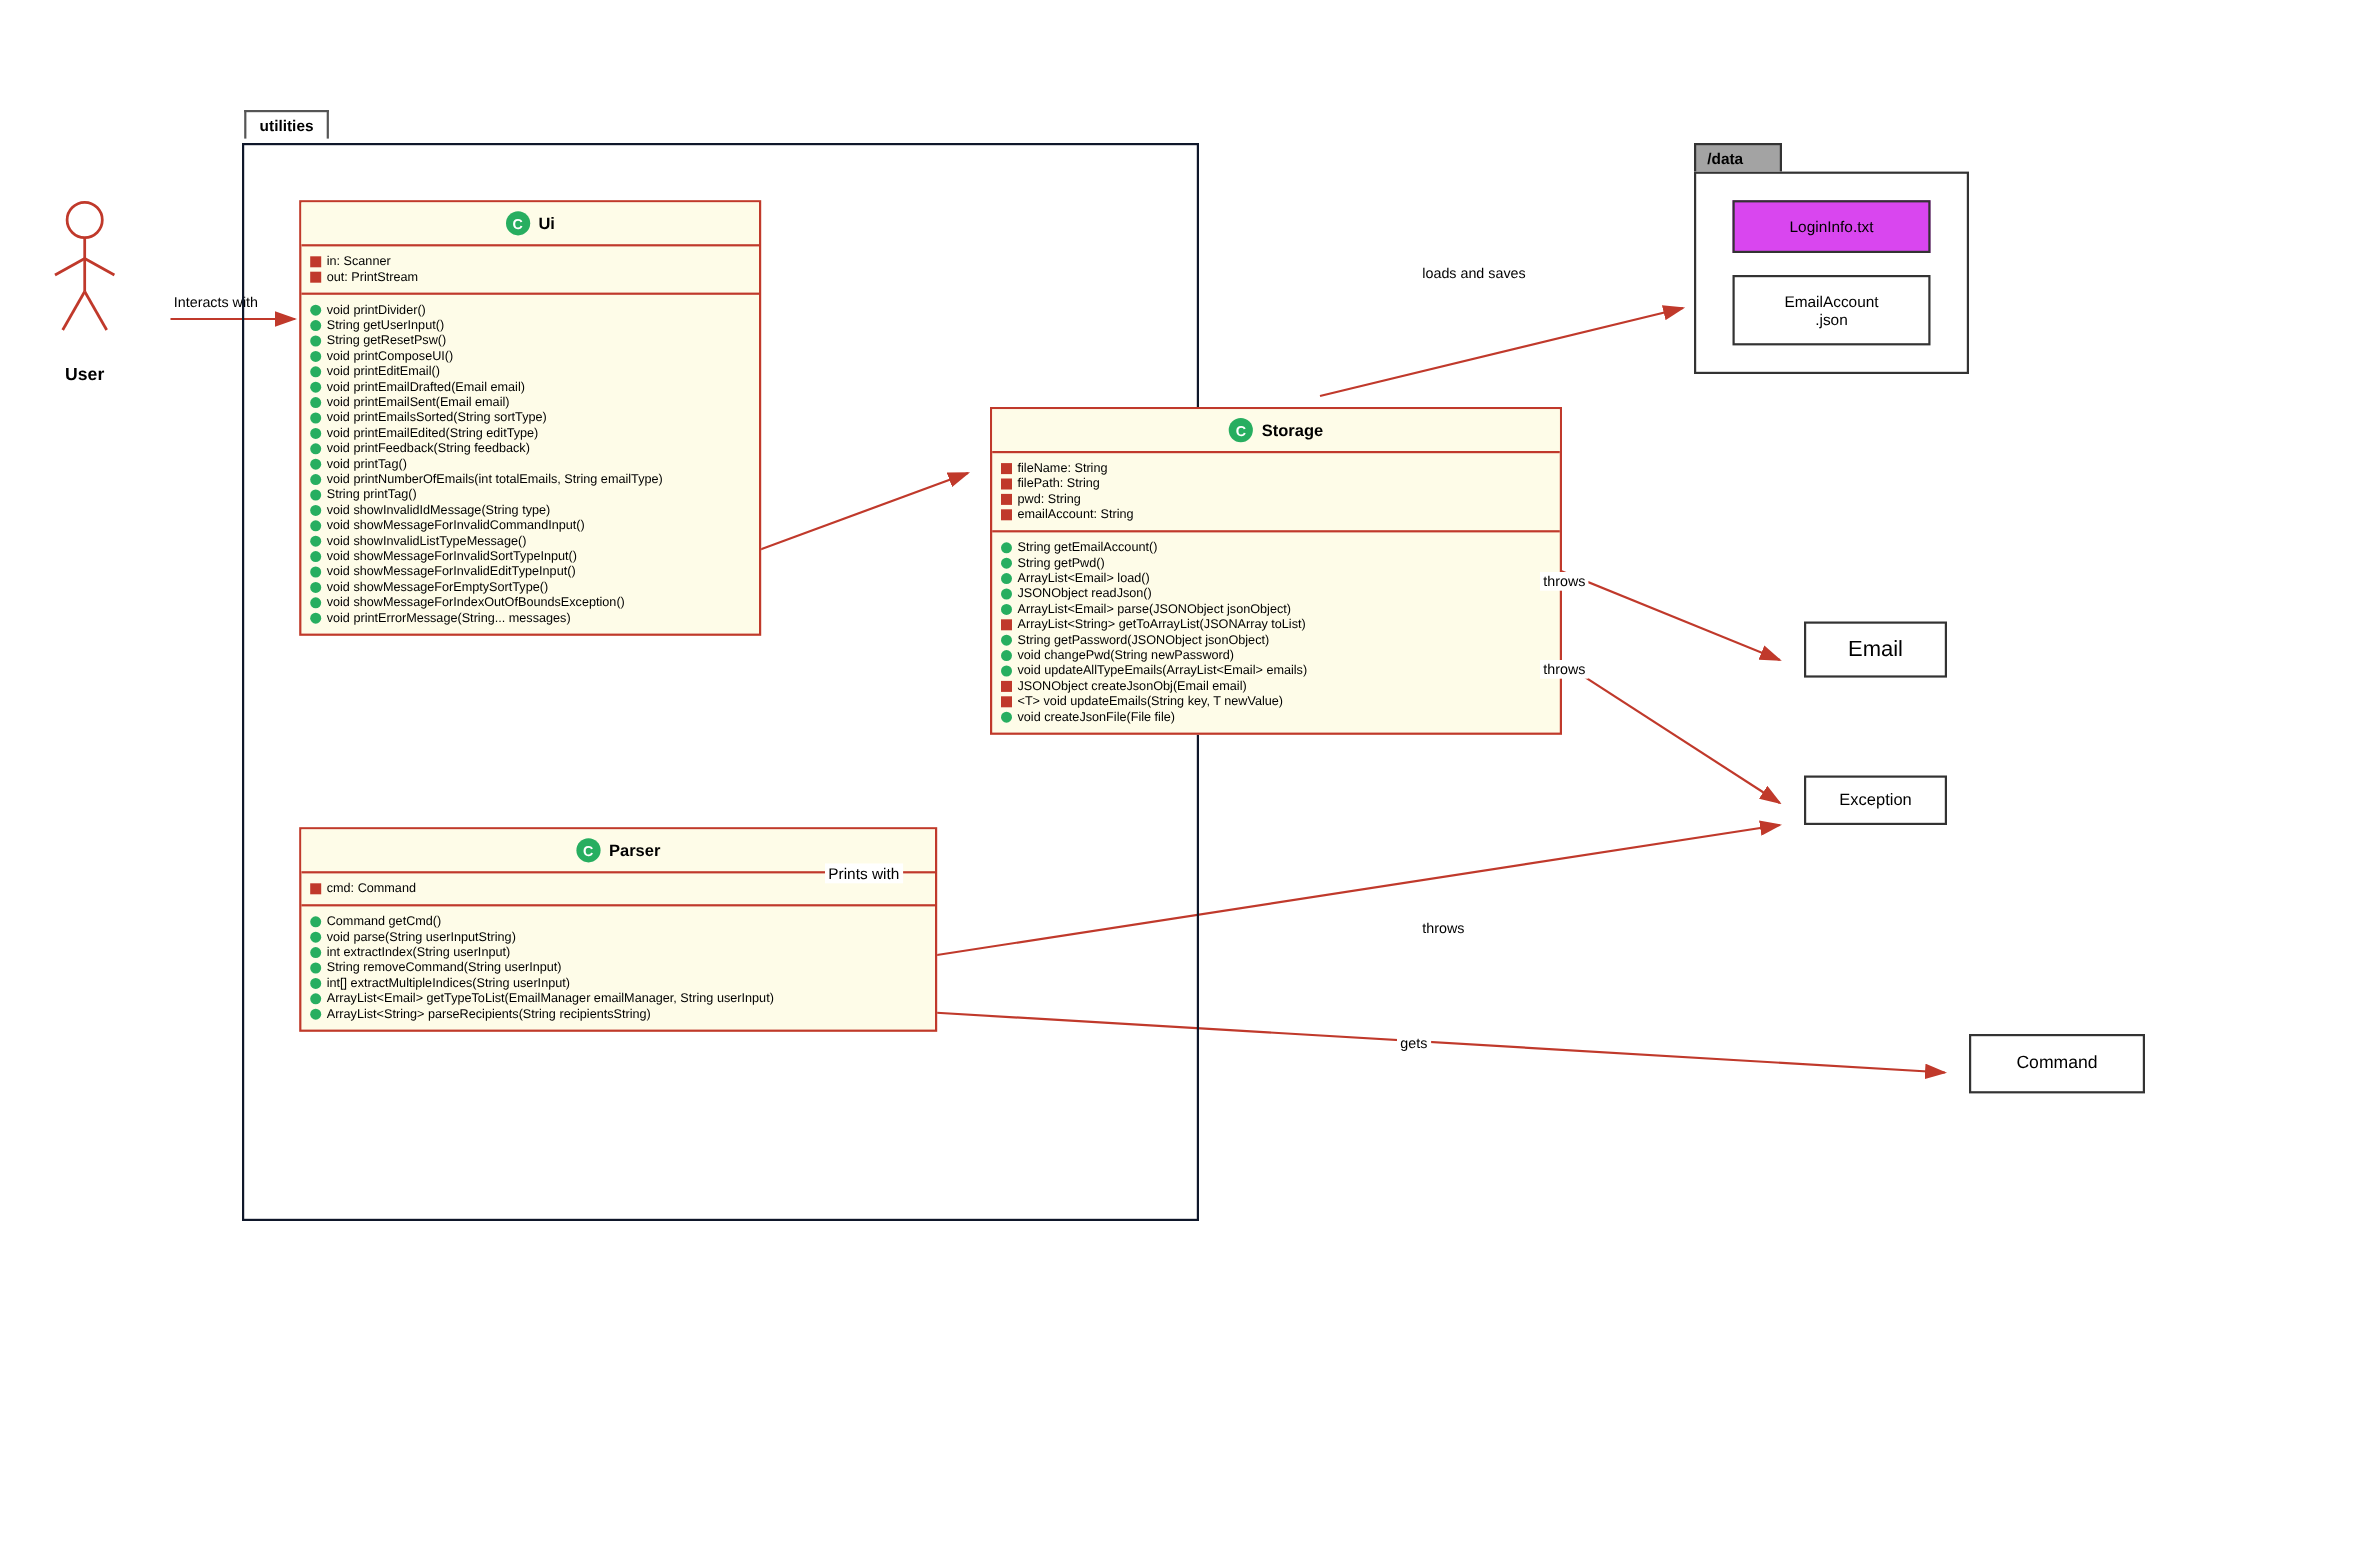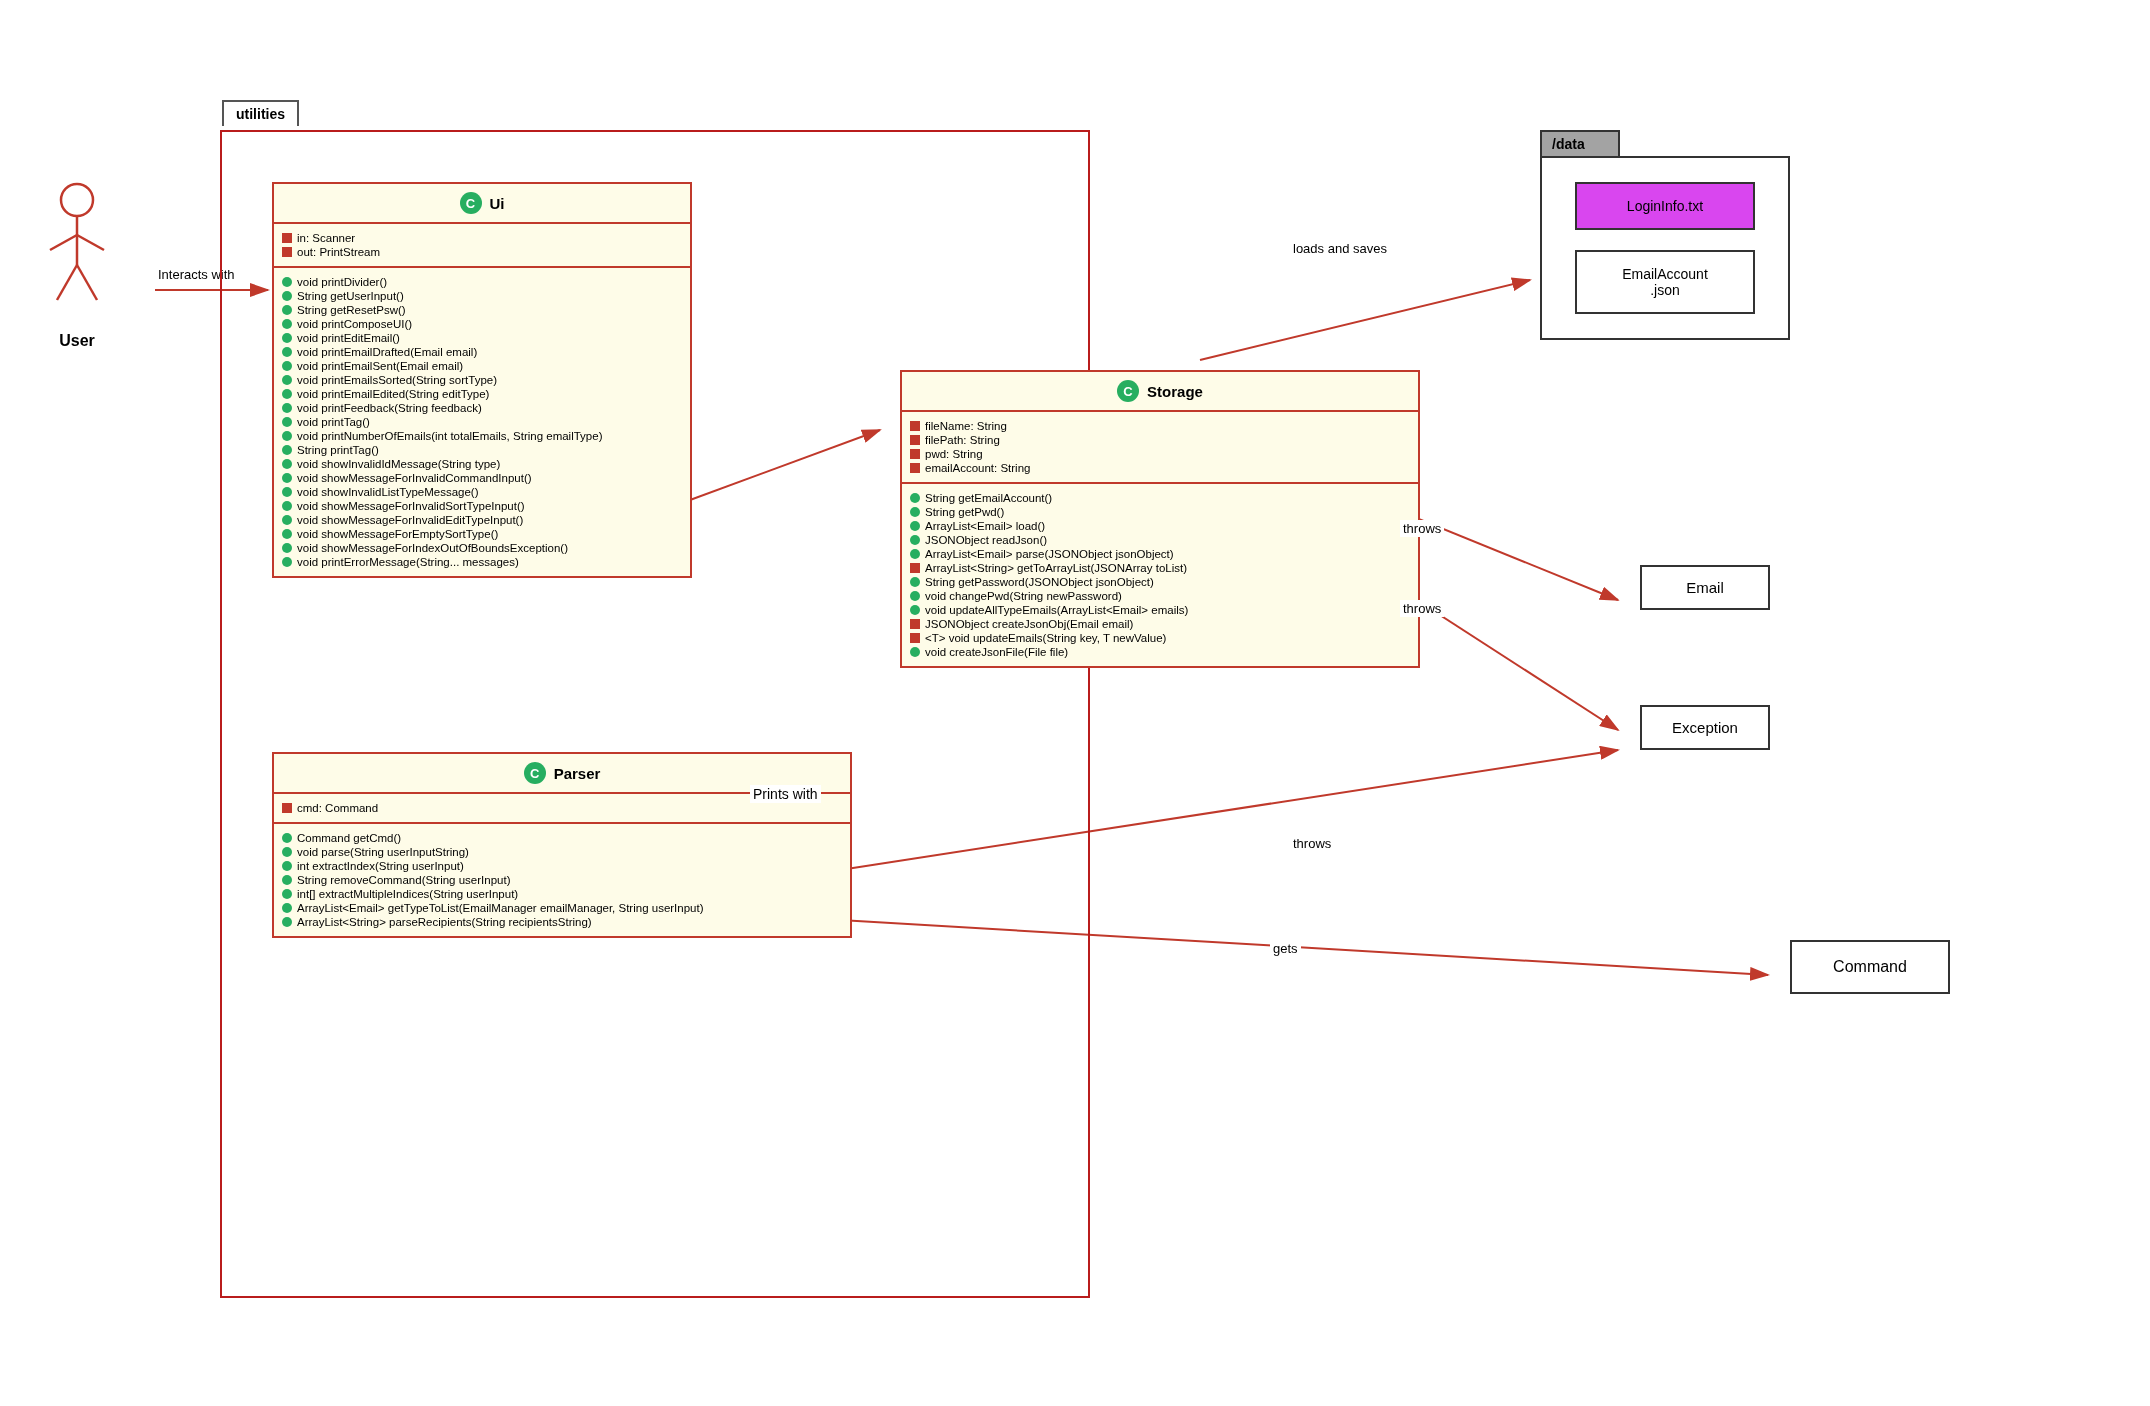--- a/index.html
+++ b/index.html
@@ -19,22 +19,22 @@
       width: 2150px;
       height: 1406px;
     }
 
     
     .package-utilities {
       position: absolute;
       top: 130px;
       left: 220px;
       width: 870px;
-      height: 1168px;
-      border: 2px solid #b91c1c;
+      height: 980px;
+      border: 2px solid #0f172a;
       background: transparent;
     }
     .package-tab {
       position: absolute;
       top: -32px;
       left: 0px;
       background: #fff;
       border: 2px solid #555;
       border-bottom: none;
       padding: 4px 12px;
@@ -466,21 +466,21 @@
   <div style="position:absolute;top:130px;left:1540px;">
     <div style="border:2px solid #333;border-bottom:none;width:80px;padding:4px 10px;font-size:14px;font-weight:bold;background:#a3a3a3;">/data</div>
     <div style="border:2px solid #333;padding:24px 28px;background:#fff;display:flex;flex-direction:column;gap:20px;align-items:center;min-width:250px;">
       <div style="border:2px solid #333;padding:14px 36px;text-align:center;font-size:14px;background:#d946ef;width:180px;">LoginInfo.txt</div>
       <div style="border:2px solid #333;padding:14px 20px;text-align:center;font-size:14px;background:#fff;width:180px;">EmailAccount<br>.json</div>
     </div>
   </div>
 
   <div class="arrow-label" style="top:240px;left:1290px;font-size:13px;">loads and saves</div>
 
-  <div class="side-box box-email" style="position:absolute;top:565px;left:1640px;border:2px solid #333;padding:12px 24px;font-size:15px;text-align:center;background:#fff;">Email</div>
+  <div class="side-box box-email" style="position:absolute;top:565px;left:1640px;border:2px solid #333;padding:12px 24px;font-size:20px;text-align:center;background:#fff;">Email</div>
 
   <div class="side-box box-exception" style="position:absolute;top:705px;left:1640px;border:2px solid #333;padding:12px 24px;font-size:15px;text-align:center;background:#fff;">Exception</div>
 
   <div class="arrow-label" style="top:520px;left:1400px;font-size:13px;">throws</div>
   <div class="arrow-label" style="top:600px;left:1400px;font-size:13px;">throws</div>
   <div class="arrow-label" style="top:835px;left:1290px;font-size:13px;">throws</div>
 
   <div class="side-box box-command" style="position:absolute;top:940px;left:1790px;border:2px solid #333;padding:16px 30px;font-size:16px;text-align:center;background:#fff;font-weight:normal;">Command</div>
 
   <div class="arrow-label" style="top:940px;left:1270px;font-size:13px;">gets</div>

